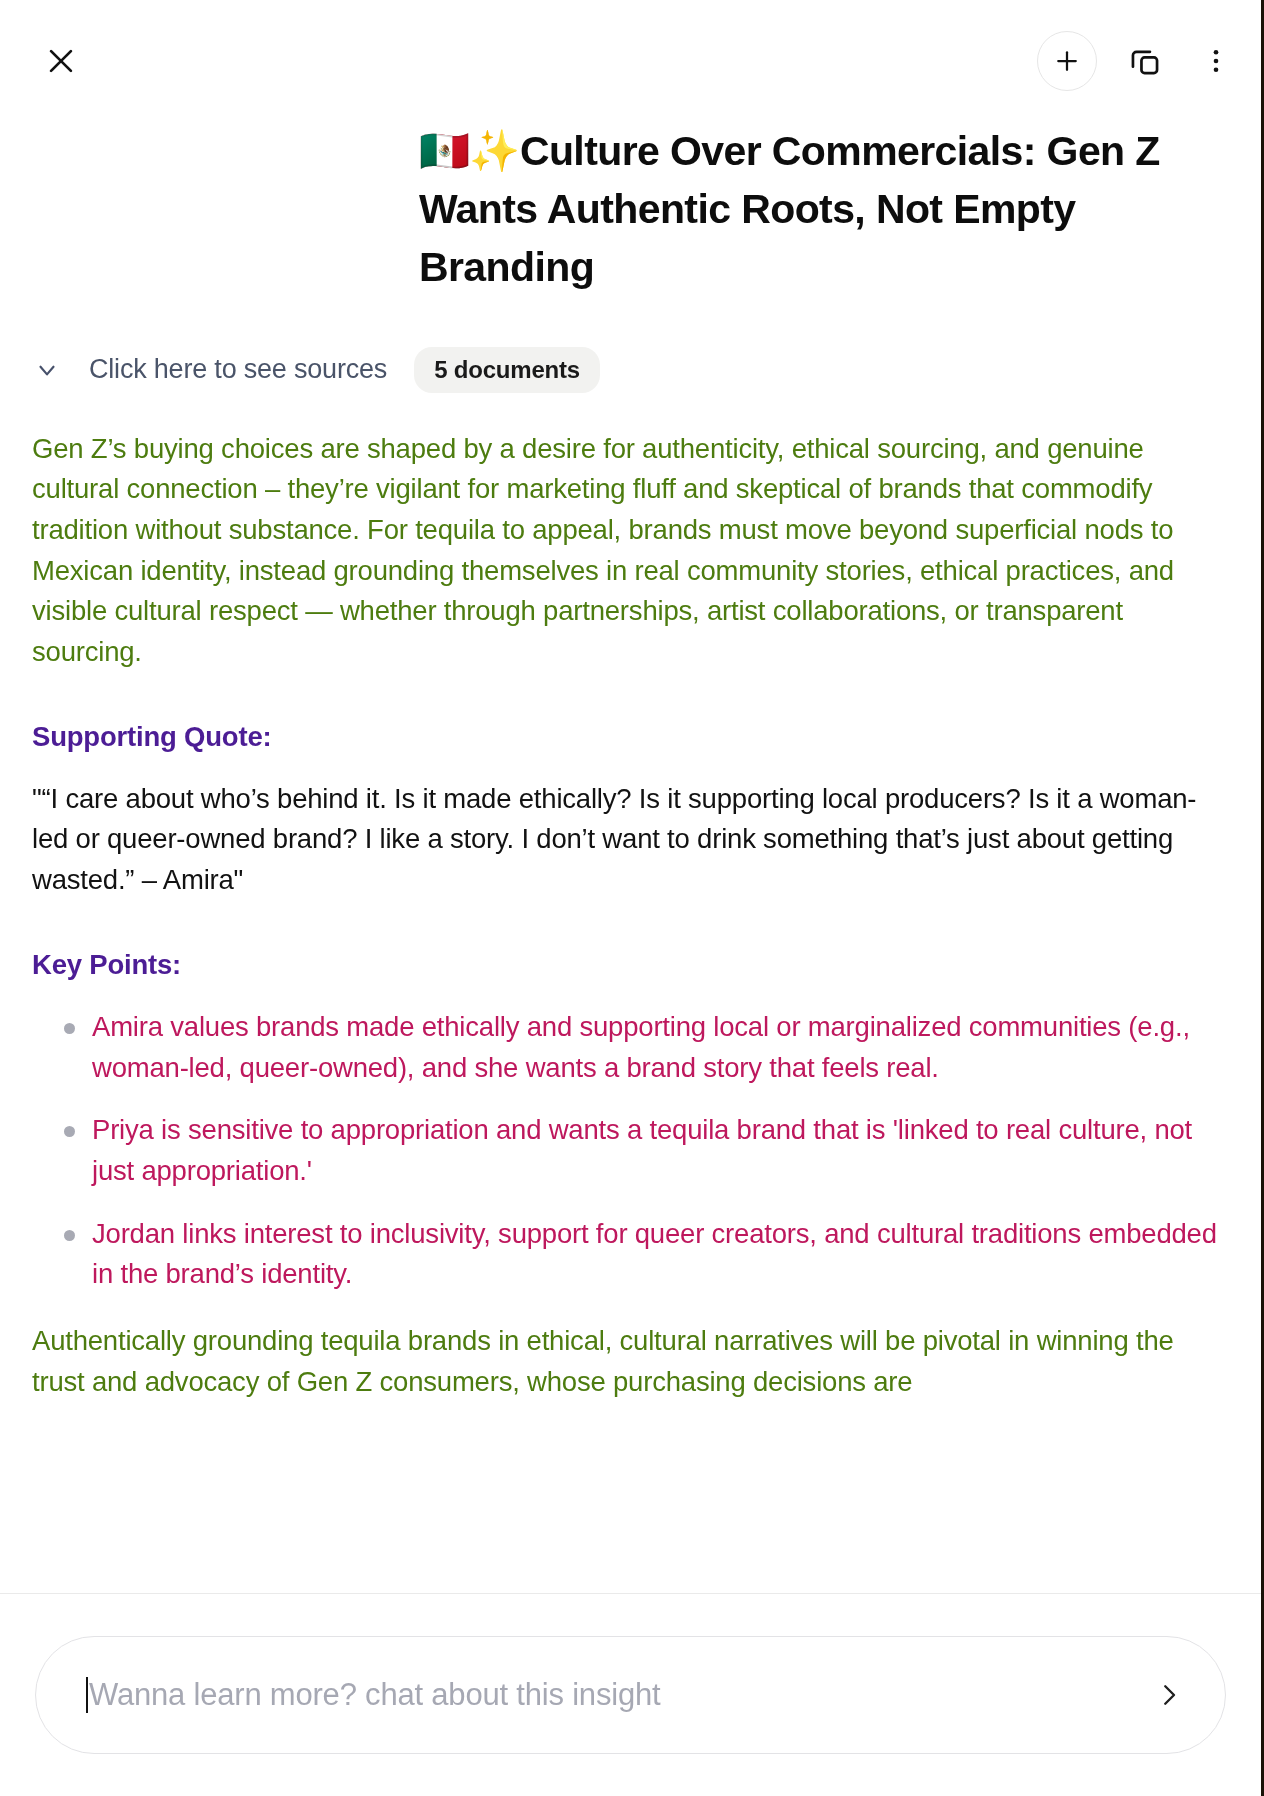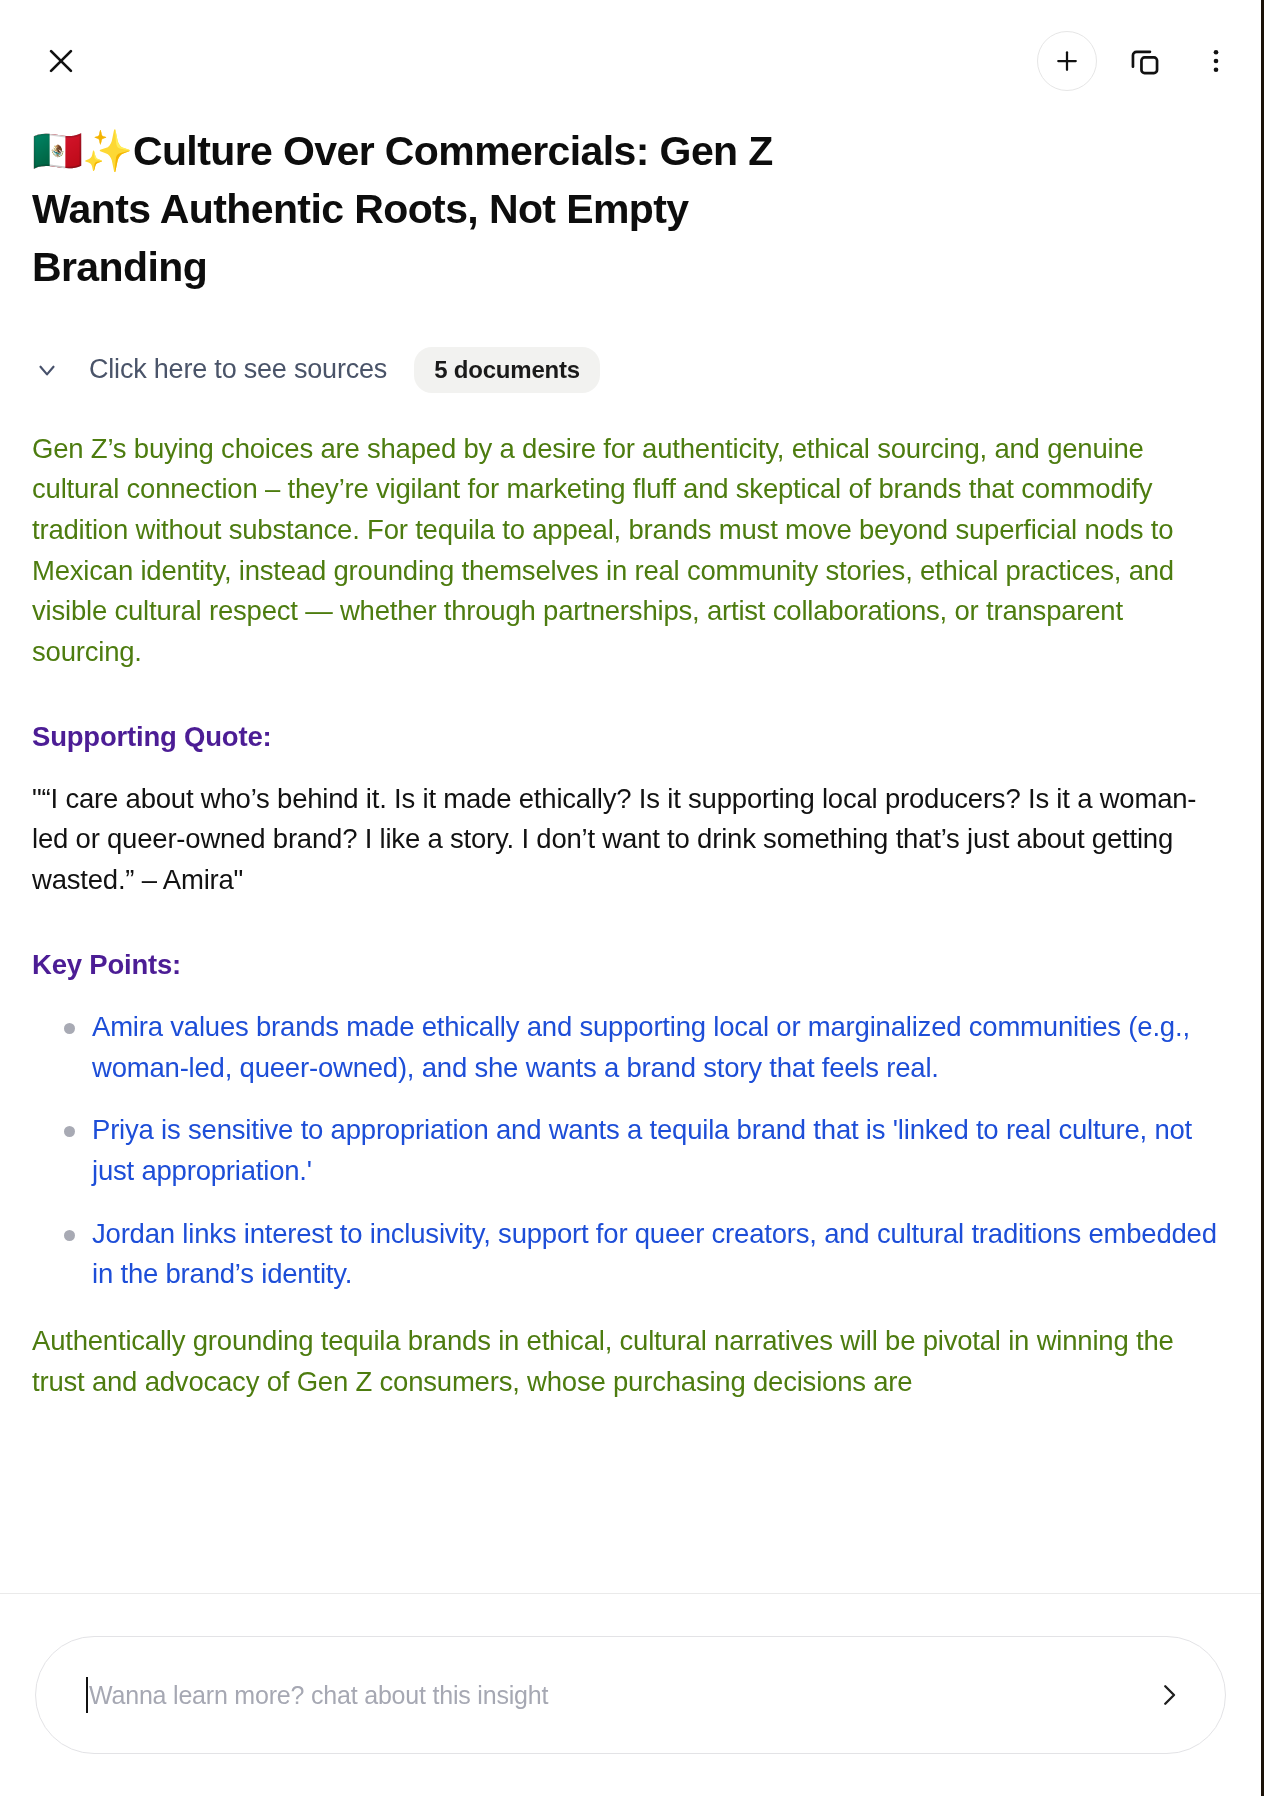--- a/index.html
+++ b/index.html
@@ -67,20 +67,21 @@
     right: 0;
     bottom: 203px;
     overflow: hidden;
     padding: 0 32px 0 32px;
   }
 
   .title-row {
     display: flex;
     align-items: flex-start;
     gap: 8px;
+    justify-content: flex-end;
   }
   .page-title {
     flex: 1 1 auto;
     font-size: 41px;
     line-height: 1.42;
     font-weight: 700;
     letter-spacing: -0.6px;
     color: #0d0d0d;
     margin: 0;
     max-width: 810px;
@@ -155,21 +156,21 @@
   ul.bullets {
     list-style: none;
     margin: 26px 0 0 0;
     padding: 0;
   }
   ul.bullets li {
     position: relative;
     padding-left: 60px;
     font-size: 27.5px;
     line-height: 1.48;
-    color: #1d4ed8;
+    color: #be185d;
     letter-spacing: -0.2px;
     margin-bottom: 22px;
   }
   ul.bullets li::before {
     content: "";
     position: absolute;
     left: 32px;
     top: 16px;
     width: 11px; height: 11px;
     border-radius: 50%;
@@ -203,21 +204,21 @@
     background: #111;
     margin-left: 38px;
     flex: 0 0 auto;
   }
   .chat-input {
     flex: 1 1 auto;
     border: none;
     outline: none;
     background: transparent;
     font-family: "Liberation Sans", sans-serif;
-    font-size: 25px;
+    font-size: 31px;
     letter-spacing: -0.2px;
     color: #3b82f6;
     padding: 0 0 0 1px;
   }
   .chat-input::placeholder { color: #a6a8b3; }
   .send-btn {
     flex: 0 0 auto;
     width: 44px; height: 44px;
     display: flex; align-items: center; justify-content: center;
     background: none; border: none;

